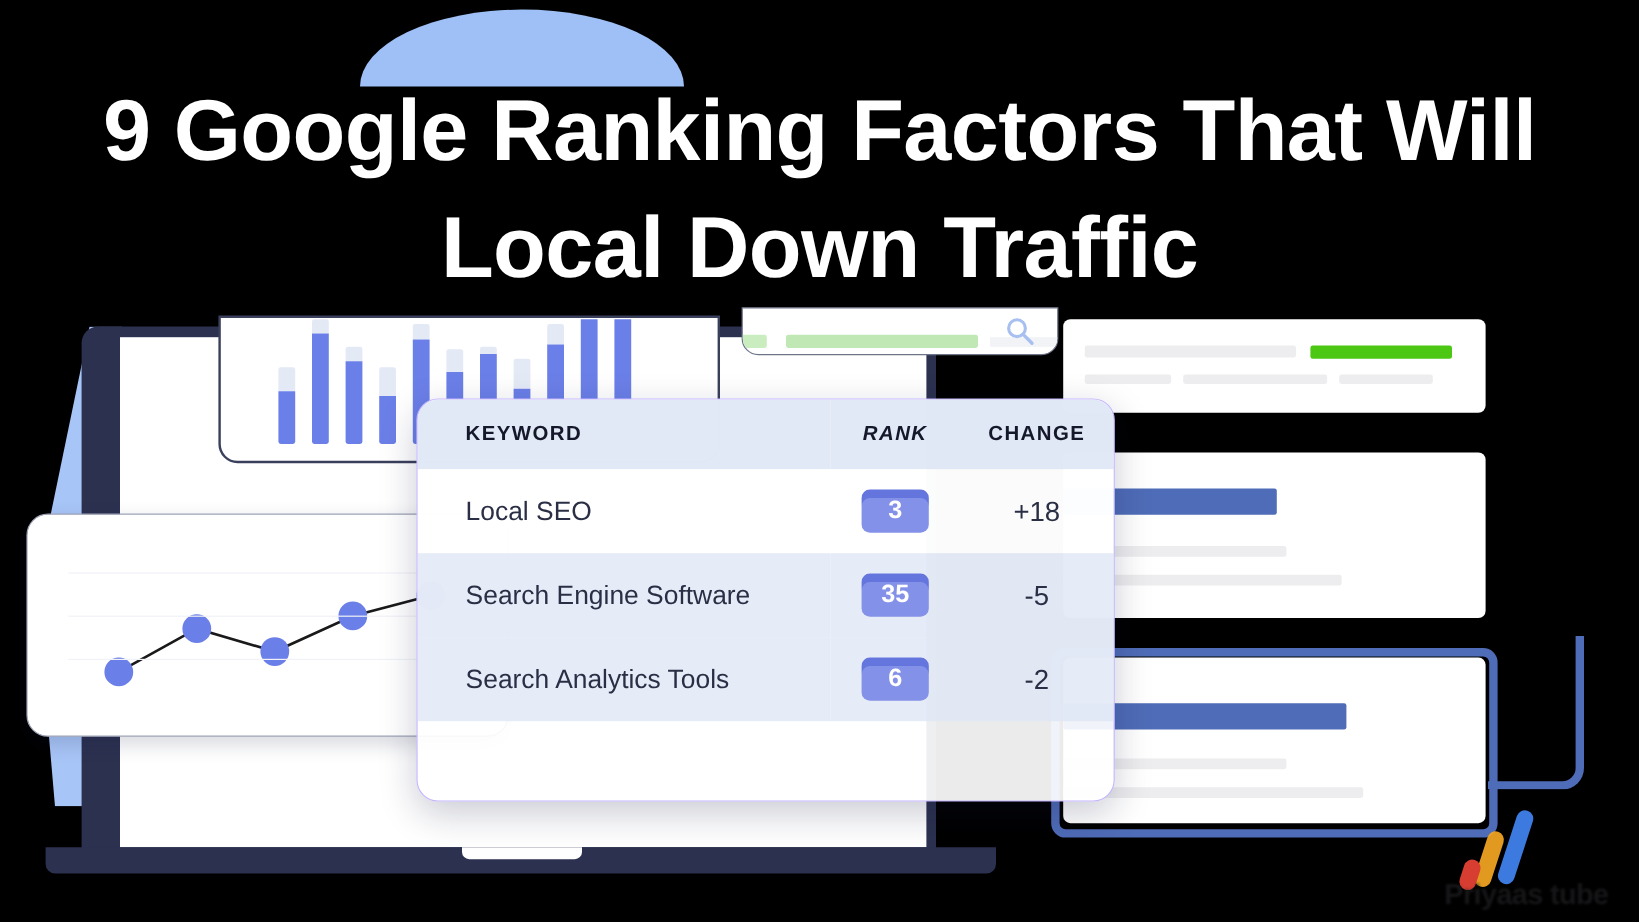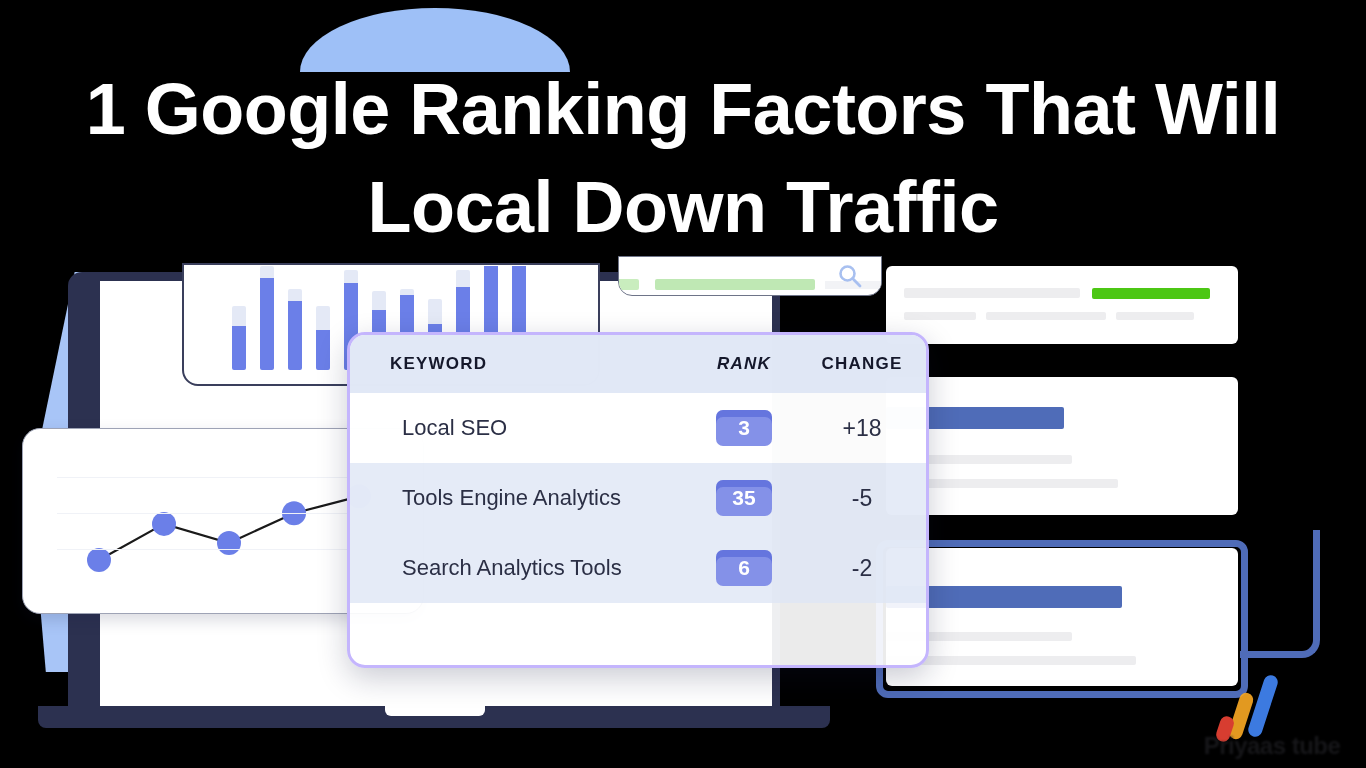--- a/index.html
+++ b/index.html
@@ -144,42 +144,42 @@
     border-bottom:7px solid #4F6CB8;
     border-radius:0 0 18px 0;
     background:transparent;
   }
 
   
   #kw-panel {
     position:absolute; left:347px; top:332px;
     width:582px; height:336px;
     background:rgba(255,255,255,0.92);
-    border:3px solid #c4b5fd;
+    border:1px solid #c4b5fd;
     border-radius:18px;
     box-shadow:0 10px 30px rgba(20,25,60,.22);
     overflow:hidden;
     z-index:40;
   }
   #kw-panel table { width:100%; border-collapse:collapse; table-layout:fixed; }
   #kw-panel thead th {
     background:rgba(223,230,245,0.93);
     height:58px;
     font-size:17px; font-weight:700; letter-spacing:1.2px;
     color:#15182B; text-align:left; padding-left:40px;
   }
   #kw-panel thead th.c-rank   { text-align:center; padding:0; width:108px;font-style:italic; }
   #kw-panel thead th.c-change { text-align:center; padding:0; width:128px; }
 
   #kw-panel tbody tr { height:70px; }
   #kw-panel tbody tr.odd  { background:rgba(255,255,255,0.78); }
   #kw-panel tbody tr.even { background:rgba(223,230,245,0.80); }
 
   #kw-panel td { vertical-align:middle; }
-  td.c-keyword { font-size:22px; color:#2B2F45; padding-left:52px; }
+  td.c-keyword { font-size:22px; color:#2B2F45; padding-left:40px; }
   td.c-rank { text-align:center; }
   td.c-change { text-align:center; font-size:23px; color:#2B2F45; }
 
   .rank-badge {
     display:inline-block; min-width:56px; padding:6px 10px;
     background:#8491E8; color:#ffffff;
     font-size:21px; font-weight:700; text-align:center;
     border-radius:7px;
     box-shadow:inset 0 7px 0 rgba(77,94,214,.55);
   }
@@ -190,21 +190,21 @@
     position:absolute; right:14px; bottom:8px; width:160px;
     text-align:center; font-size:24px; font-weight:700;
     color:rgba(40,40,45,.55); letter-spacing:-.5px;
     filter:blur(1.1px); z-index:71;
   }
 </style>
 </head>
 <body>
 
 <div id="headline">
-  <span class="line">1 Google Ranking Factors That Will</span>
+  <span class="line">9 Google Ranking Factors That Will</span>
   <span class="line">Local Down Traffic</span>
 </div>
 
 <div id="top-arc"></div>
 
 <div id="artwork">
 
   <div class="accent-wedge"></div>
   <div class="laptop-frame"></div>
   <div class="laptop-screen"></div>
@@ -318,21 +318,21 @@
         <th class="c-change">CHANGE</th>
       </tr>
     </thead>
     <tbody id="kw-body">
         <tr class="odd">
           <td class="c-keyword">Local SEO</td>
           <td class="c-rank"><span class="rank-badge">3</span></td>
           <td class="c-change">+18</td>
         </tr>
         <tr class="even">
-          <td class="c-keyword">Tools Engine Analytics</td>
+          <td class="c-keyword">Search Engine Software</td>
           <td class="c-rank"><span class="rank-badge">35</span></td>
           <td class="c-change">-5</td>
         </tr>
         <tr class="even">
           <td class="c-keyword">Search Analytics Tools</td>
           <td class="c-rank"><span class="rank-badge">6</span></td>
           <td class="c-change">-2</td>
         </tr>
       </tbody>
   </table>

